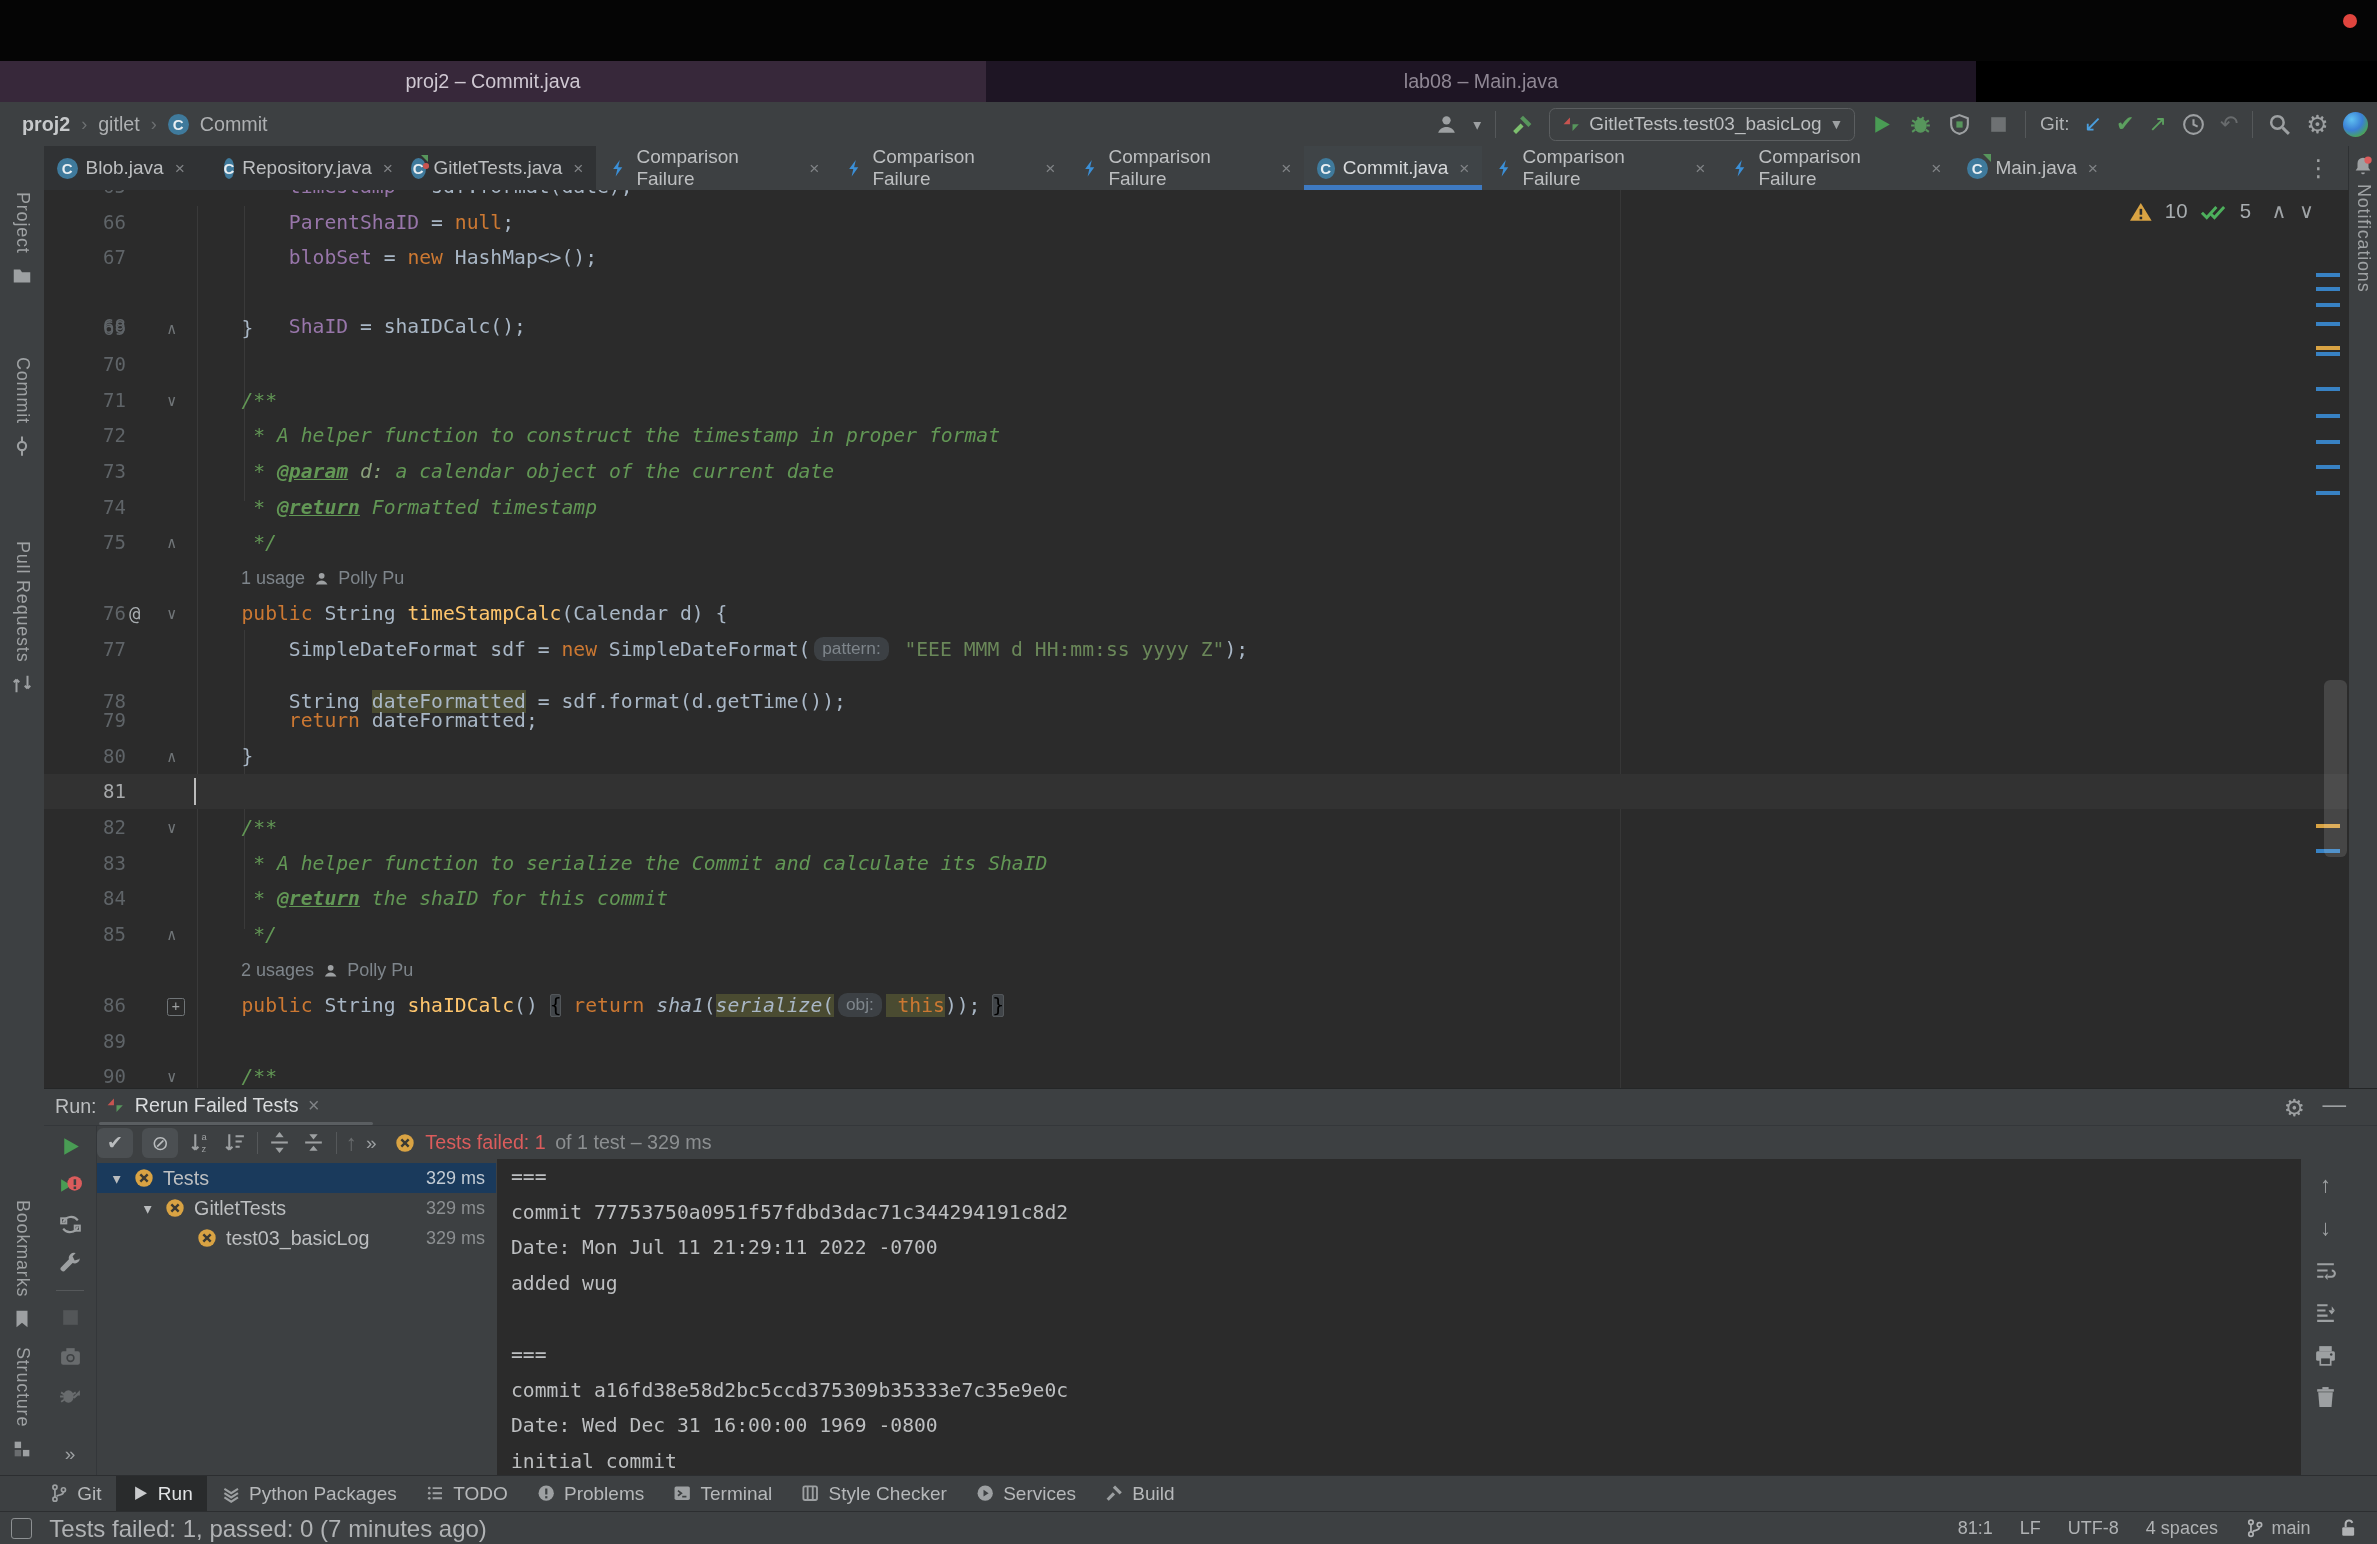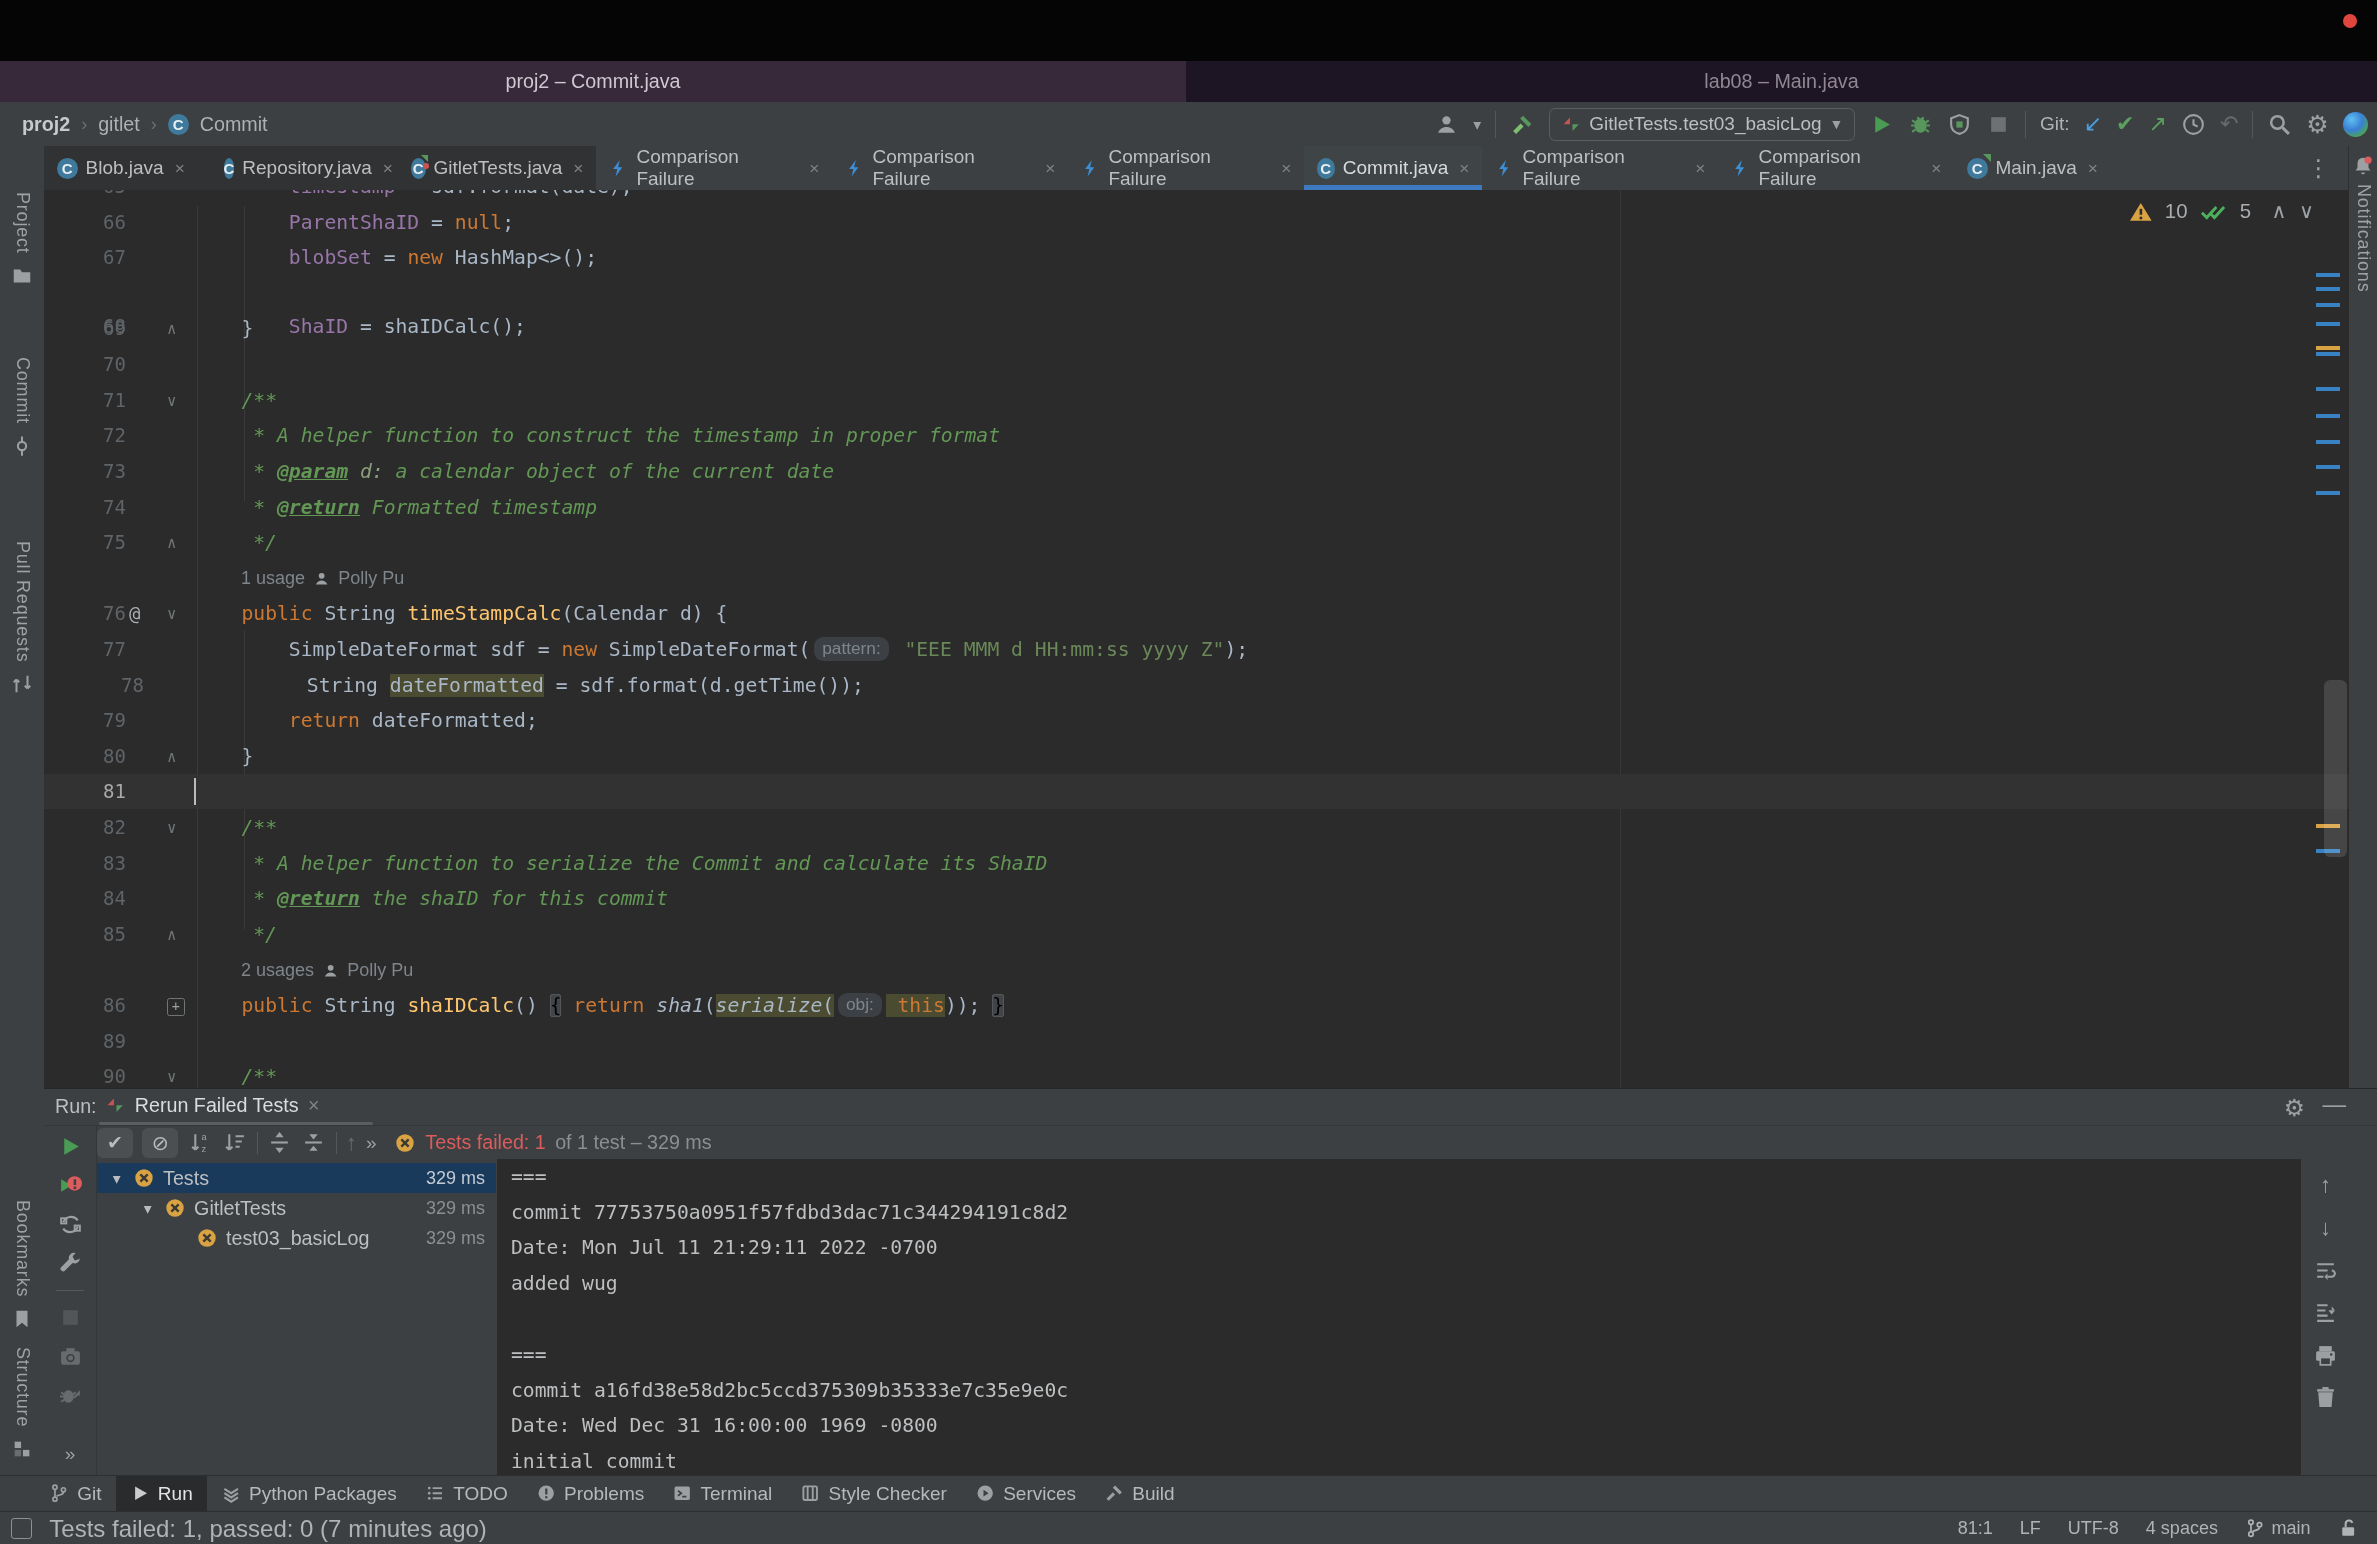--- a/index.html
+++ b/index.html
@@ -2,21 +2,21 @@
 <html style="font-size:12.6px"><head>
 <meta charset="utf-8">
 <style>
   html,body{margin:0;padding:0;background:#000;}
   body{width:2377px;height:1544px;position:relative;overflow:hidden;
        font-family:"Liberation Sans",sans-serif;-webkit-font-smoothing:antialiased;}
   .abs{position:absolute;}
   
   #menubar{left:0;top:0;width:2377px;height:61px;background:#050505;}
   #recdot{right:20.4px;top:14px;width:14px;height:14px;border-radius:50%;background:#e0453e;}
-  #titlebar{left:0;top:61px;width:2377px;height:41px;display:flex;text-align:center;}
+  #titlebar{left:0;top:61px;width:1976px;height:41px;display:flex;text-align:center;}
   .wtab{height:100%;display:flex;align-items:center;justify-content:center;font-size:19.7px;}
   #wtab-active{width:1186px;background:#37283a;color:#cfc8d2;}
   #wtab-inactive{width:1191px;background:#1e1524;color:#8f8794;}
   
   #mainbar{left:0;top:102px;width:2377px;height:44px;background:#3d4042;border-bottom:0.8px solid #323537;}
   #crumbs{left:22px;top:0;height:44px;display:flex;align-items:center;gap:11px;font-size:19.7px;color:#aeb0b2;}
   .crumb-sep{color:#6d7072;font-size:18px;}
   #mainbar-right{right:9.4px;top:0;height:44px;display:flex;align-items:center;gap:14px;}
   .tsep{width:0.8px;height:27px;background:#55585a;}
   .combo{display:flex;align-items:center;gap:7.9px;border:1.6px solid #5b5e60;border-radius:6.3px;
@@ -407,21 +407,21 @@
       <div class="crow" style="top: 427px;">
         <span class="num">76</span>
         <span class="gat">@</span>
         <span class="gmark">∨</span>
         <span class="codetxt"><span class="sg-p">    </span><span class="sg-k">public</span><span class="sg-p"> String </span><span class="sg-m">timeStampCalc</span><span class="sg-p">(Calendar d) {</span></span>
       </div>
       <div class="crow" style="top: 463px;">
         <span class="num">77</span>
         <span class="codetxt"><span class="sg-p">        SimpleDateFormat sdf = </span><span class="sg-k">new</span><span class="sg-p"> SimpleDateFormat(</span><span class="chip">pattern:</span><span class="sg-p"> </span><span class="sg-s">"EEE MMM d HH:mm:ss yyyy Z"</span><span class="sg-p">);</span></span>
       </div>
-      <div class="crow" style="top: 499px; margin-left: 18px;">
+      <div class="crow" style="top: 515px;">
         <span class="num">78</span>
         <span class="codetxt"><span class="sg-p">        String </span><span class="sg-p sg-hi">dateFormatted</span><span class="sg-p"> = sdf.format(d.getTime());</span></span>
       </div>
       <div class="crow" style="top: 534px;">
         <span class="num">79</span>
         <span class="codetxt"><span class="sg-p">        </span><span class="sg-k">return</span><span class="sg-p"> dateFormatted;</span></span>
       </div>
       <div class="crow" style="top: 570px;">
         <span class="num">80</span>
         <span class="gmark">∧</span>

